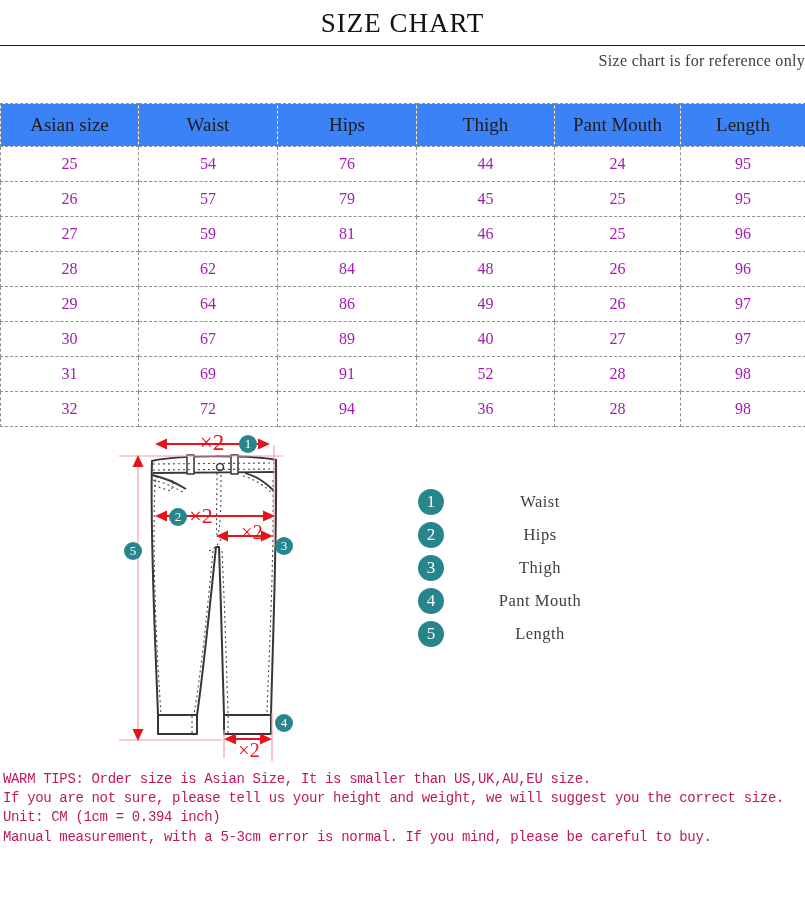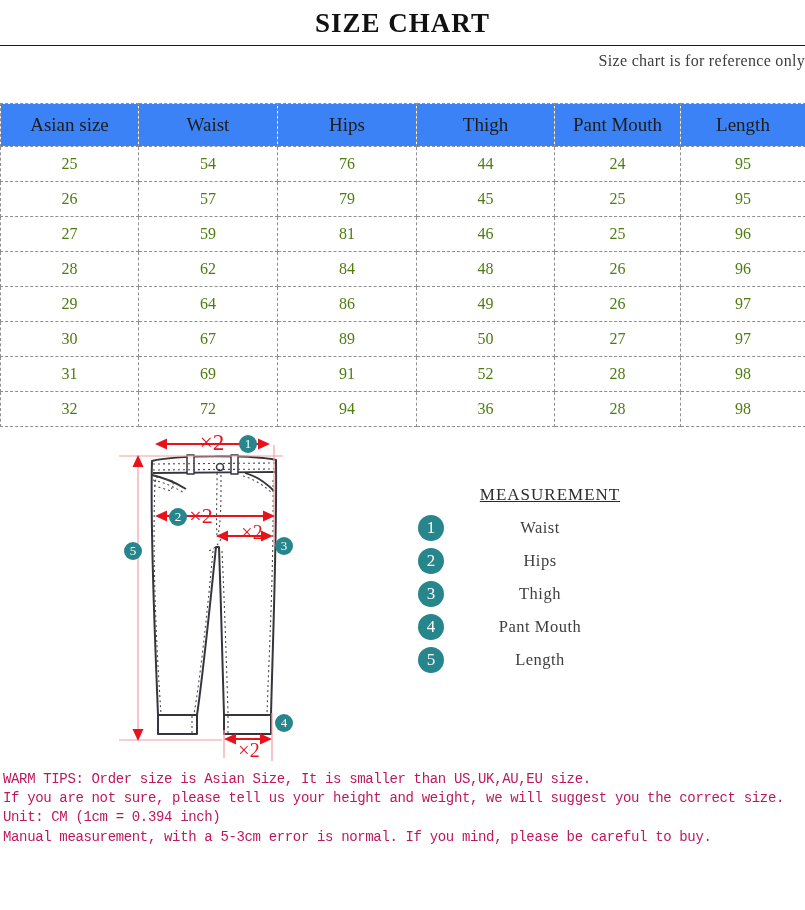--- a/index.html
+++ b/index.html
@@ -3,40 +3,40 @@
 <meta charset="utf-8">
 <style>
   html,body { margin:0; padding:0; background:#fff; }
   .page {
     position:relative; width:805px; height:910px; background:#ffffff;
     font-family:"Liberation Serif", serif; color:#1f1f1f; overflow:hidden;
   }
   
   .title {
     position:absolute; top:8px; left:0; width:100%；
-    text-align:center;font-weight:bold;
+    text-align:center;
   }
   .title { position:absolute; top:8px; left:0; width:100%; text-align:center;
     font-size:27px; letter-spacing:1px; color:#111; }
   .divider { position:absolute; top:45px; left:0; width:100%; height:0;
     border-top:1.6px solid #1a1a1a; }
   .subtitle { position:absolute; top:52px; left:0; width:100%; text-align:right;
     font-size:16px; color:#3d3d3d; letter-spacing:0.3px; }
   
   table.size-table {
     position:absolute; top:103px; left:0; width:805px;
     border-collapse:collapse; table-layout:fixed;
   }
   .size-table th, .size-table td {
     border:1px dashed #8f8f8f; text-align:center; vertical-align:middle;
     overflow:hidden; white-space:nowrap;
   }
   .size-table th { height:40px; background:#3b82f6; font-weight:normal;
     font-size:19px; color:#1c1c1c; }
-  .size-table td { height:32px; font-size:16px; color:#4d7c0f; }
+  .size-table td { height:32px; font-size:16px; color:#a21caf; }
   
   .diagram { position:absolute; top:425px; left:0; width:805px; height:350px; }
   .diagram svg { position:absolute; top:0; left:0; }
   .badge {
     position:absolute; width:18px; height:18px; border-radius:50%;
     background:#27858c; color:#fff; font-size:13px; line-height:18px;
     text-align:center; transform:translate(-50%,-50%);
     font-family:"Liberation Serif", serif;
   }
   .mult {
@@ -129,21 +129,21 @@
           <td>64</td>
           <td>86</td>
           <td>49</td>
           <td>26</td>
           <td>97</td>
         </tr>
         <tr>
           <td>30</td>
           <td>67</td>
           <td>89</td>
-          <td>50</td>
+          <td>40</td>
           <td>27</td>
           <td>97</td>
         </tr>
         <tr>
           <td>31</td>
           <td>69</td>
           <td>91</td>
           <td>52</td>
           <td>28</td>
           <td>98</td>
@@ -240,21 +240,20 @@
     <span class="mult" style="left:252px; top:107px; font-size:20px">×2</span>
     <span class="mult" style="left:249px; top:325px; font-size:20px">×2</span>
 
     <span class="badge" style="left:248px; top:19px">1</span>
     <span class="badge" style="left:178px; top:92px">2</span>
     <span class="badge" style="left:284px; top:121px">3</span>
     <span class="badge" style="left:284px; top:298px">4</span>
     <span class="badge" style="left:133px; top:126px">5</span>
 
     <div class="legend">
-      <div class="legend-title">MEASUREMENT</div>
       <div class="legend-item">
         <span class="legend-badge">1</span>
         <span class="legend-label">Waist</span>
       </div>
       <div class="legend-item">
         <span class="legend-badge">2</span>
         <span class="legend-label">Hips</span>
       </div>
       <div class="legend-item">
         <span class="legend-badge">3</span>

